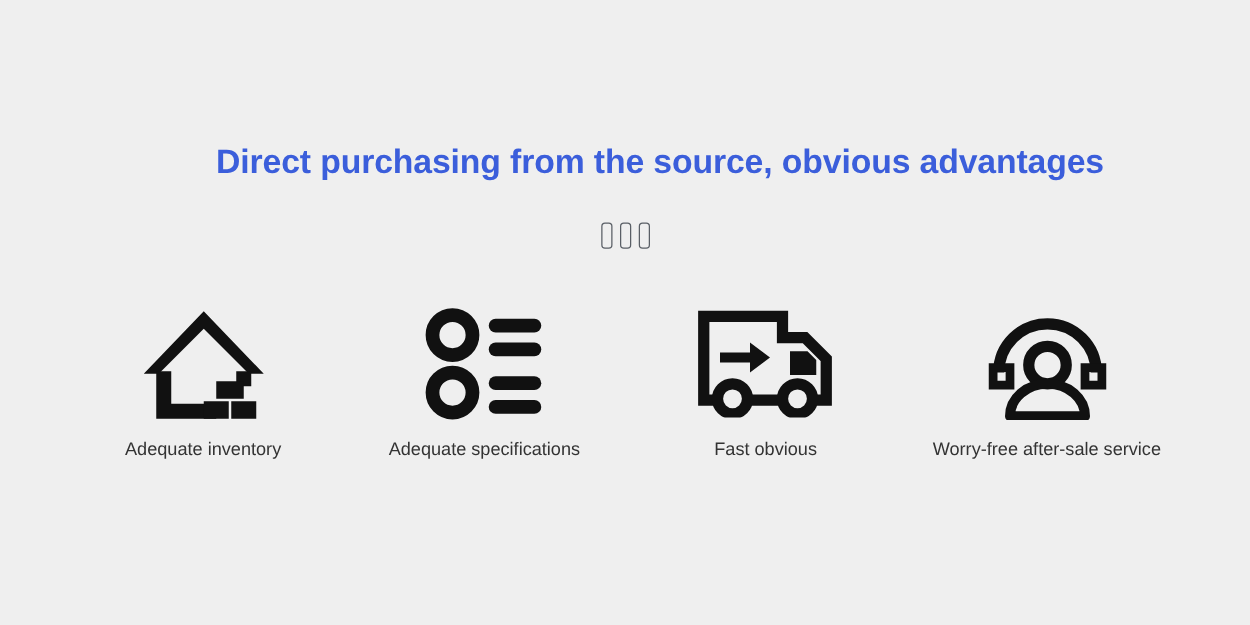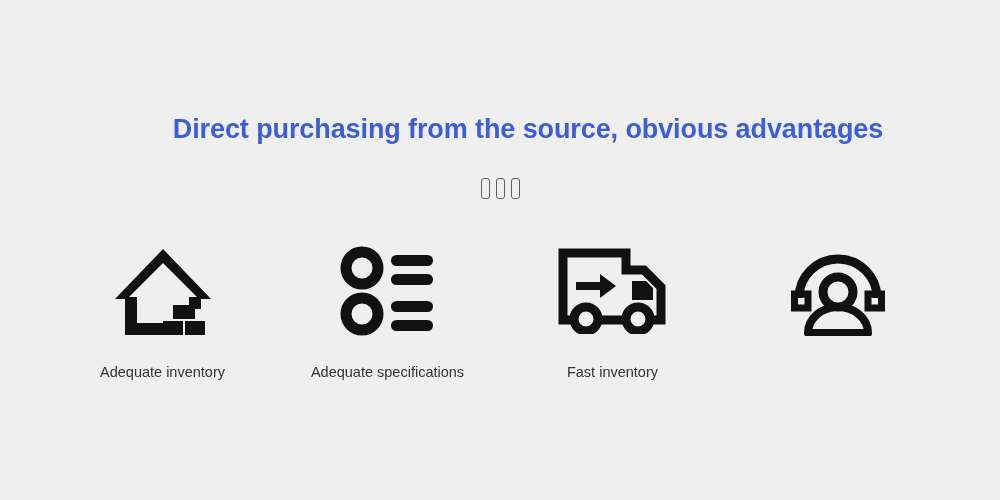--- a/index.html
+++ b/index.html
@@ -70,21 +70,20 @@
     display: flex;
     flex-direction: row;
     align-items: flex-start;
     justify-content: space-between;
   }
   .feature {
     width: 225px;
     display: flex;
     flex-direction: column;
     align-items: center;
-    gap: 12px;
   }
   .feature-icon {
     height: 96px;
     display: flex;
     align-items: center;
     justify-content: center;
   }
   .feature-icon svg {
     display: block;
   }
@@ -162,34 +161,35 @@
 
           <path d="M74 33 L88 33 L95 40 L95 52 L74 52 Z" fill="#111111"></path>
 
           <path d="M18 34 L42 34 L42 26 L58 38 L42 50 L42 42 L18 42 Z" fill="#111111"></path>
 
           <circle cx="28" cy="71" r="12" stroke="#111111" stroke-width="9" fill="#efefef"></circle>
 
           <circle cx="80" cy="71" r="12" stroke="#111111" stroke-width="9" fill="#efefef"></circle>
         </svg>
       </div>
-      <div class="feature-label">Fast inventory</div>
+      <div class="feature-label">Fast obvious</div>
     </div>
 
     <div class="feature">
       <div class="feature-icon">
         <svg width="98" height="90" viewBox="0 0 98 90" fill="none" xmlns="http://www.w3.org/2000/svg">
 
           <path d="M10 52 A39 39 0 0 1 88 52" stroke="#111111" stroke-width="9" fill="none" stroke-linecap="butt"></path>
 
           <path d="M5.5 48 L19 48 L19 62 L5.5 62 Z" stroke="#111111" stroke-width="7" fill="none" stroke-linejoin="miter"></path>
 
           <path d="M79 48 L92.5 48 L92.5 62 L79 62 Z" stroke="#111111" stroke-width="7" fill="none" stroke-linejoin="miter"></path>
 
           <circle cx="49" cy="46" r="15" stroke="#111111" stroke-width="9" fill="none"></circle>
 
           <path d="M19 87 A30 26 0 0 1 79 87 Z" stroke="#111111" stroke-width="8" fill="none" stroke-linejoin="round"></path>
         </svg>
       </div>
+      <div class="feature-label">Worry-free after-sale service</div>
     </div>
 
   </div>
 </div>
 
 </body></html>

